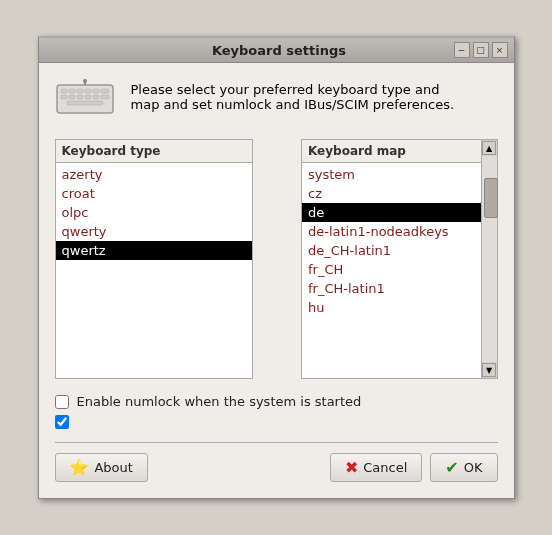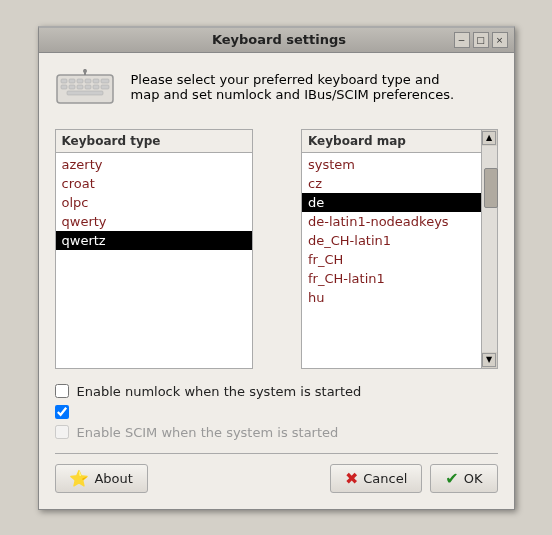--- a/index.html
+++ b/index.html
@@ -274,24 +274,20 @@
     </div>
 
     <div class="checkboxes-area">
       <div class="checkbox-row">
         <input type="checkbox" id="numlock-cb" style="">
         <label class="checkbox-label" for="numlock-cb">Enable numlock when the system is started</label>
       </div>
       <div class="checkbox-row">
         <input type="checkbox" id="ibus-cb" checked="" style="">
       </div>
-      <div class="checkbox-row">
-        <input type="checkbox" id="scim-cb" disabled="" style="">
-        <label class="checkbox-label disabled" for="scim-cb">Enable SCIM when the system is started</label>
-      </div>
     </div>
 
     <div class="divider-line"></div>
 
     <div class="buttons-area">
       <button class="btn">
         <span class="btn-about-icon">⭐</span>
         <span>About</span>
       </button>
       <div class="btn-right">

